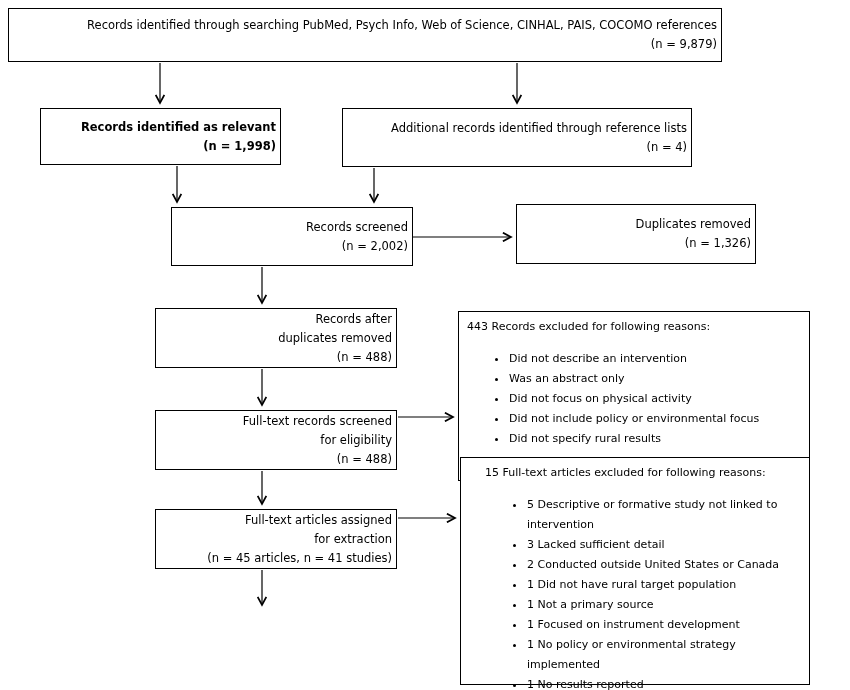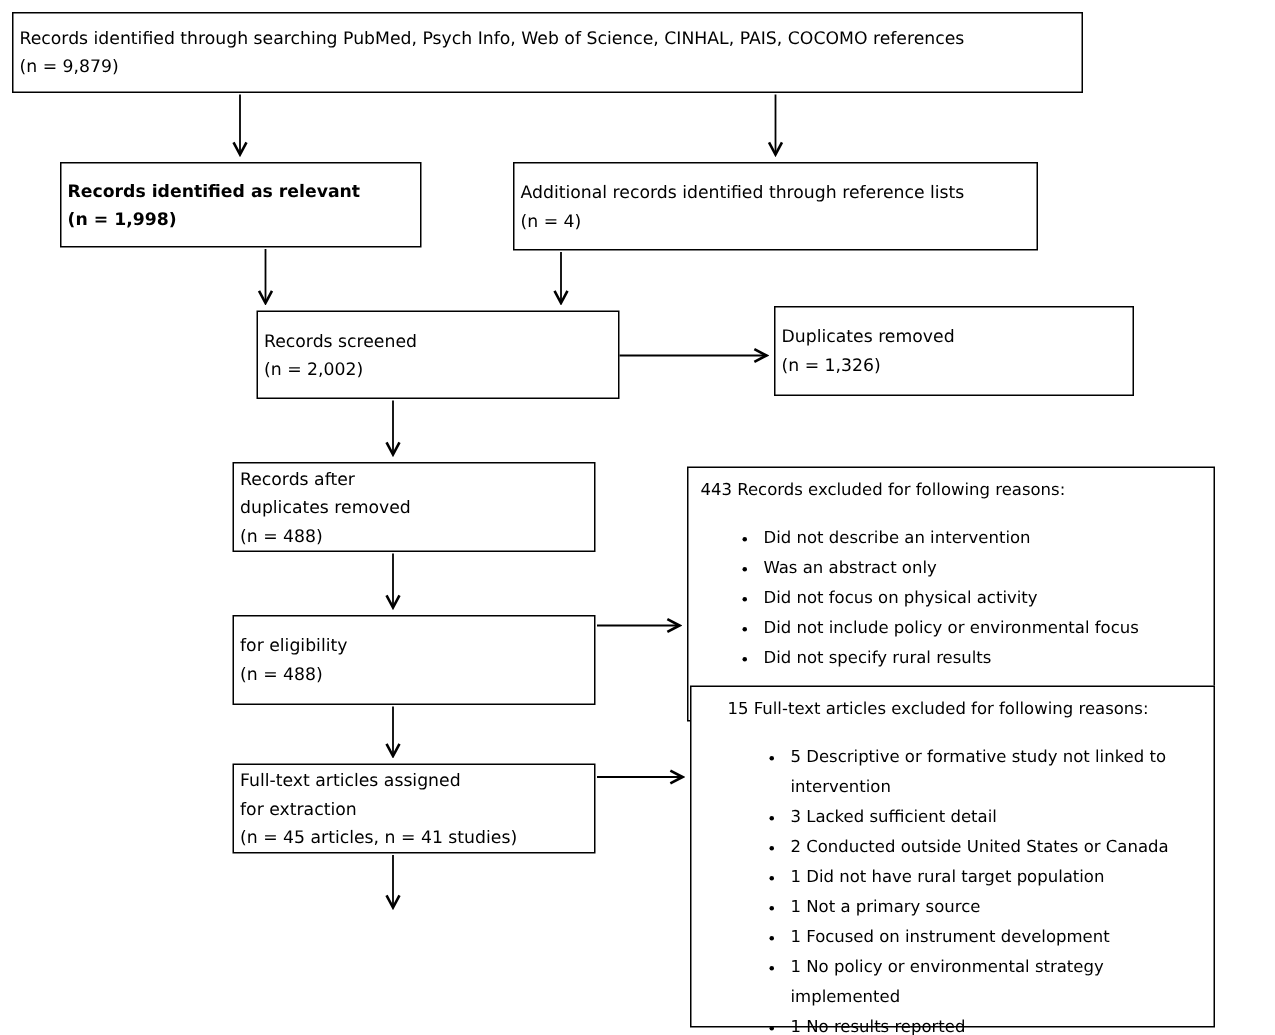--- a/index.html
+++ b/index.html
@@ -14,21 +14,21 @@
   }
   .box {
     position: absolute;
     border: 1.4px solid #000000;
     background: #ffffff;
     box-sizing: border-box;
   }
   .center {
     display: flex;
     flex-direction: column;
-    align-items: flex-start;
+    align-items: flex-end;
     justify-content: center;
     text-align: center;
     font-size: 11.5px;
     line-height: 19px;
     padding: 2px 4px;
   }
   .bullets {
     font-size: 11px;
     line-height: 20px;
     padding: 5px 5px 4px 8px;
@@ -108,20 +108,21 @@
     <div>(n = 1,326)</div>
   </div>
 
   <div class="box center" id="box-after-duplicates">
     <div>Records after</div>
     <div>duplicates removed</div>
     <div>(n = 488)</div>
   </div>
 
   <div class="box center" id="box-fulltext-screened">
+    <div>Full-text records screened</div>
     <div>for eligibility</div>
     <div>(n = 488)</div>
   </div>
 
   <div class="box center" id="box-assigned">
     <div>Full-text articles assigned</div>
     <div>for extraction</div>
     <div>(n = 45 articles, n = 41 studies)</div>
   </div>
 

